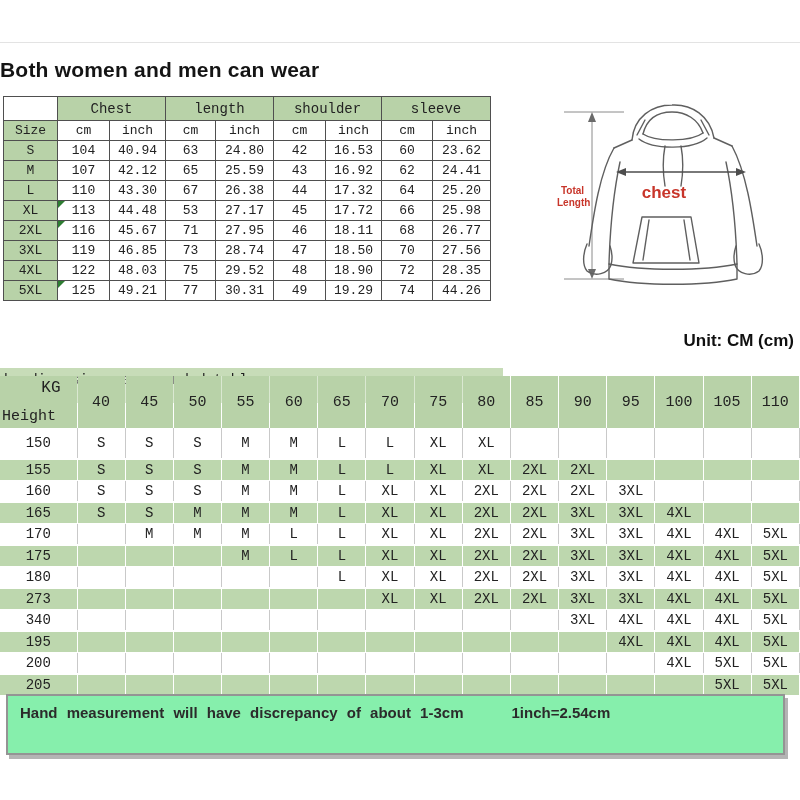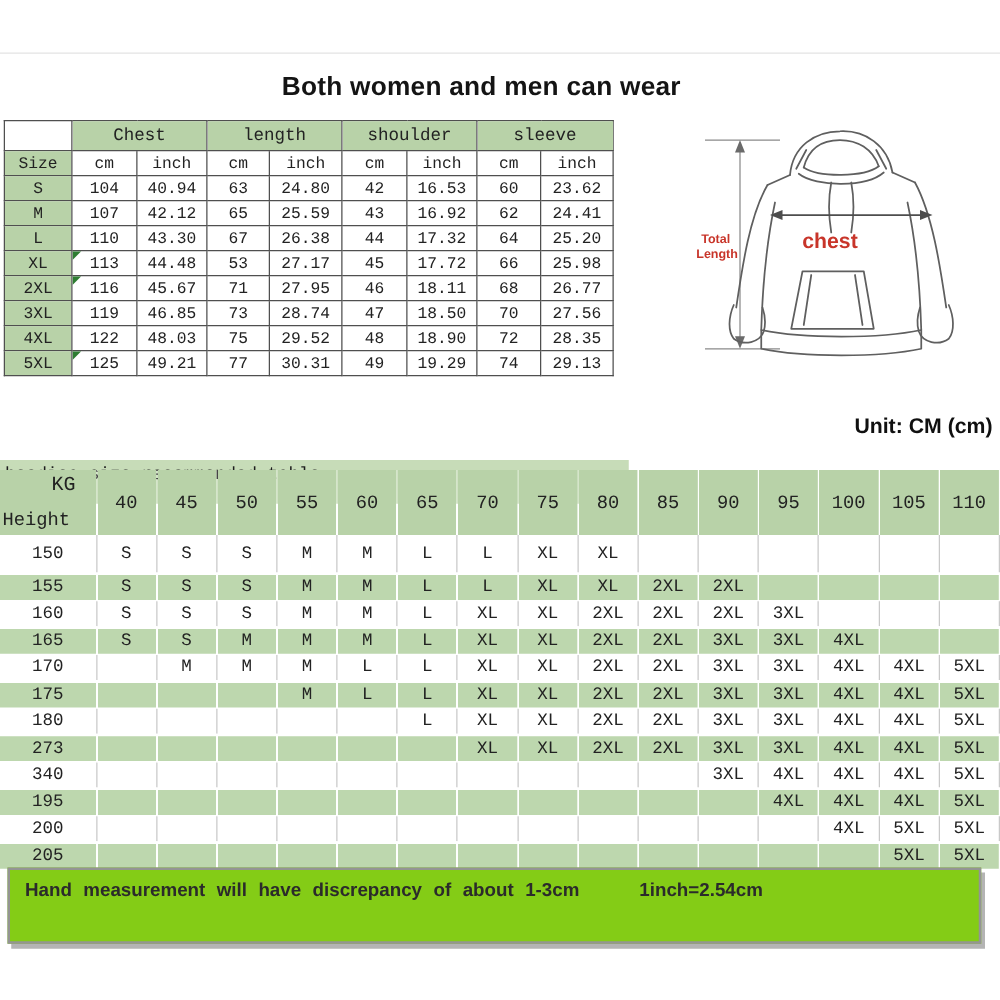--- a/index.html
+++ b/index.html
@@ -3,21 +3,21 @@
 <meta charset="utf-8">
 <style>
   html,body{margin:0;padding:0;}
   body{
     width:800px;height:800px;position:relative;background:#ffffff;
     font-family:"Liberation Sans", sans-serif;overflow:hidden;color:#1a1a1a;
   }
   .topline{position:absolute;top:42px;left:0;width:800px;border-top:1px solid #e3e3e3;}
 
   .title{
-    position:absolute;top:58px;left:0;width:770px;text-align:center;
+    position:absolute;top:58px;left:0;width:770px;text-align:left;
     font-size:21px;font-weight:bold;color:#141414;letter-spacing:.2px;
   }
 
   
   table.size{
     position:absolute;left:3px;top:96px;width:487px;
     border-collapse:collapse;table-layout:fixed;
     font-family:"Liberation Mono", monospace;font-size:13px;color:#222;
   }
   table.size td{
@@ -61,21 +61,21 @@
   }
   td.corner .kg{position:absolute;top:3px;right:16px;font-size:16px;}
   td.corner .hgt{position:absolute;bottom:3px;left:2px;font-size:15px;font-family:Liberation Mono, monospace;}
   table.matrix tr.w td{background:#ffffff;border-right:1px solid #c9c9c9;border-bottom:1px solid #f1f1f1;}
   table.matrix tr.g td{background:#bdd7ae;border-right:1px solid rgba(255,255,255,.85);border-top:2px solid #fff;border-bottom:1px solid #fff;}
   table.matrix tr.tall td{height:30px;}
 
   
   .footbox{
     position:absolute;left:6px;top:694px;width:779px;height:61px;box-sizing:border-box;
-    background:#84cc16;border:2px solid #949494;box-shadow:3px 4px 0 rgba(130,130,130,.6);
+    background:#86efac;border:2px solid #949494;box-shadow:3px 4px 0 rgba(130,130,130,.6);
     padding:8px 12px 0 12px;
   }
   .fl1{font-size:15px;font-weight:bold;color:#2b2b2b;word-spacing:5px;white-space:nowrap;}
   .fl1 .inch{display:inline-block;margin-left:48px;word-spacing:1px;}
   .fl2{font-size:14.5px;font-weight:bold;color:#2b2b2b;margin-top:5px;white-space:nowrap;}
 </style>
 </head>
 <body>
 
 <div class="topline"></div>
@@ -194,21 +194,21 @@
       </tr>
       <tr>
         <td class="greenbg">5XL</td>
         <td class="mark">125</td>
         <td>49.21</td>
         <td>77</td>
         <td>30.31</td>
         <td>49</td>
         <td>19.29</td>
         <td>74</td>
-        <td>29.13</td>
+        <td>44.26</td>
       </tr>
     </tbody>
 </table>
 
 <div class="hoodie-wrap">
   <svg width="244" height="220" viewBox="0 0 244 220">
 
     <g stroke="#8a8a8a" stroke-width="1">
       <line x1="12" y1="22" x2="72" y2="22"></line>
       <line x1="12" y1="189" x2="72" y2="189"></line>

